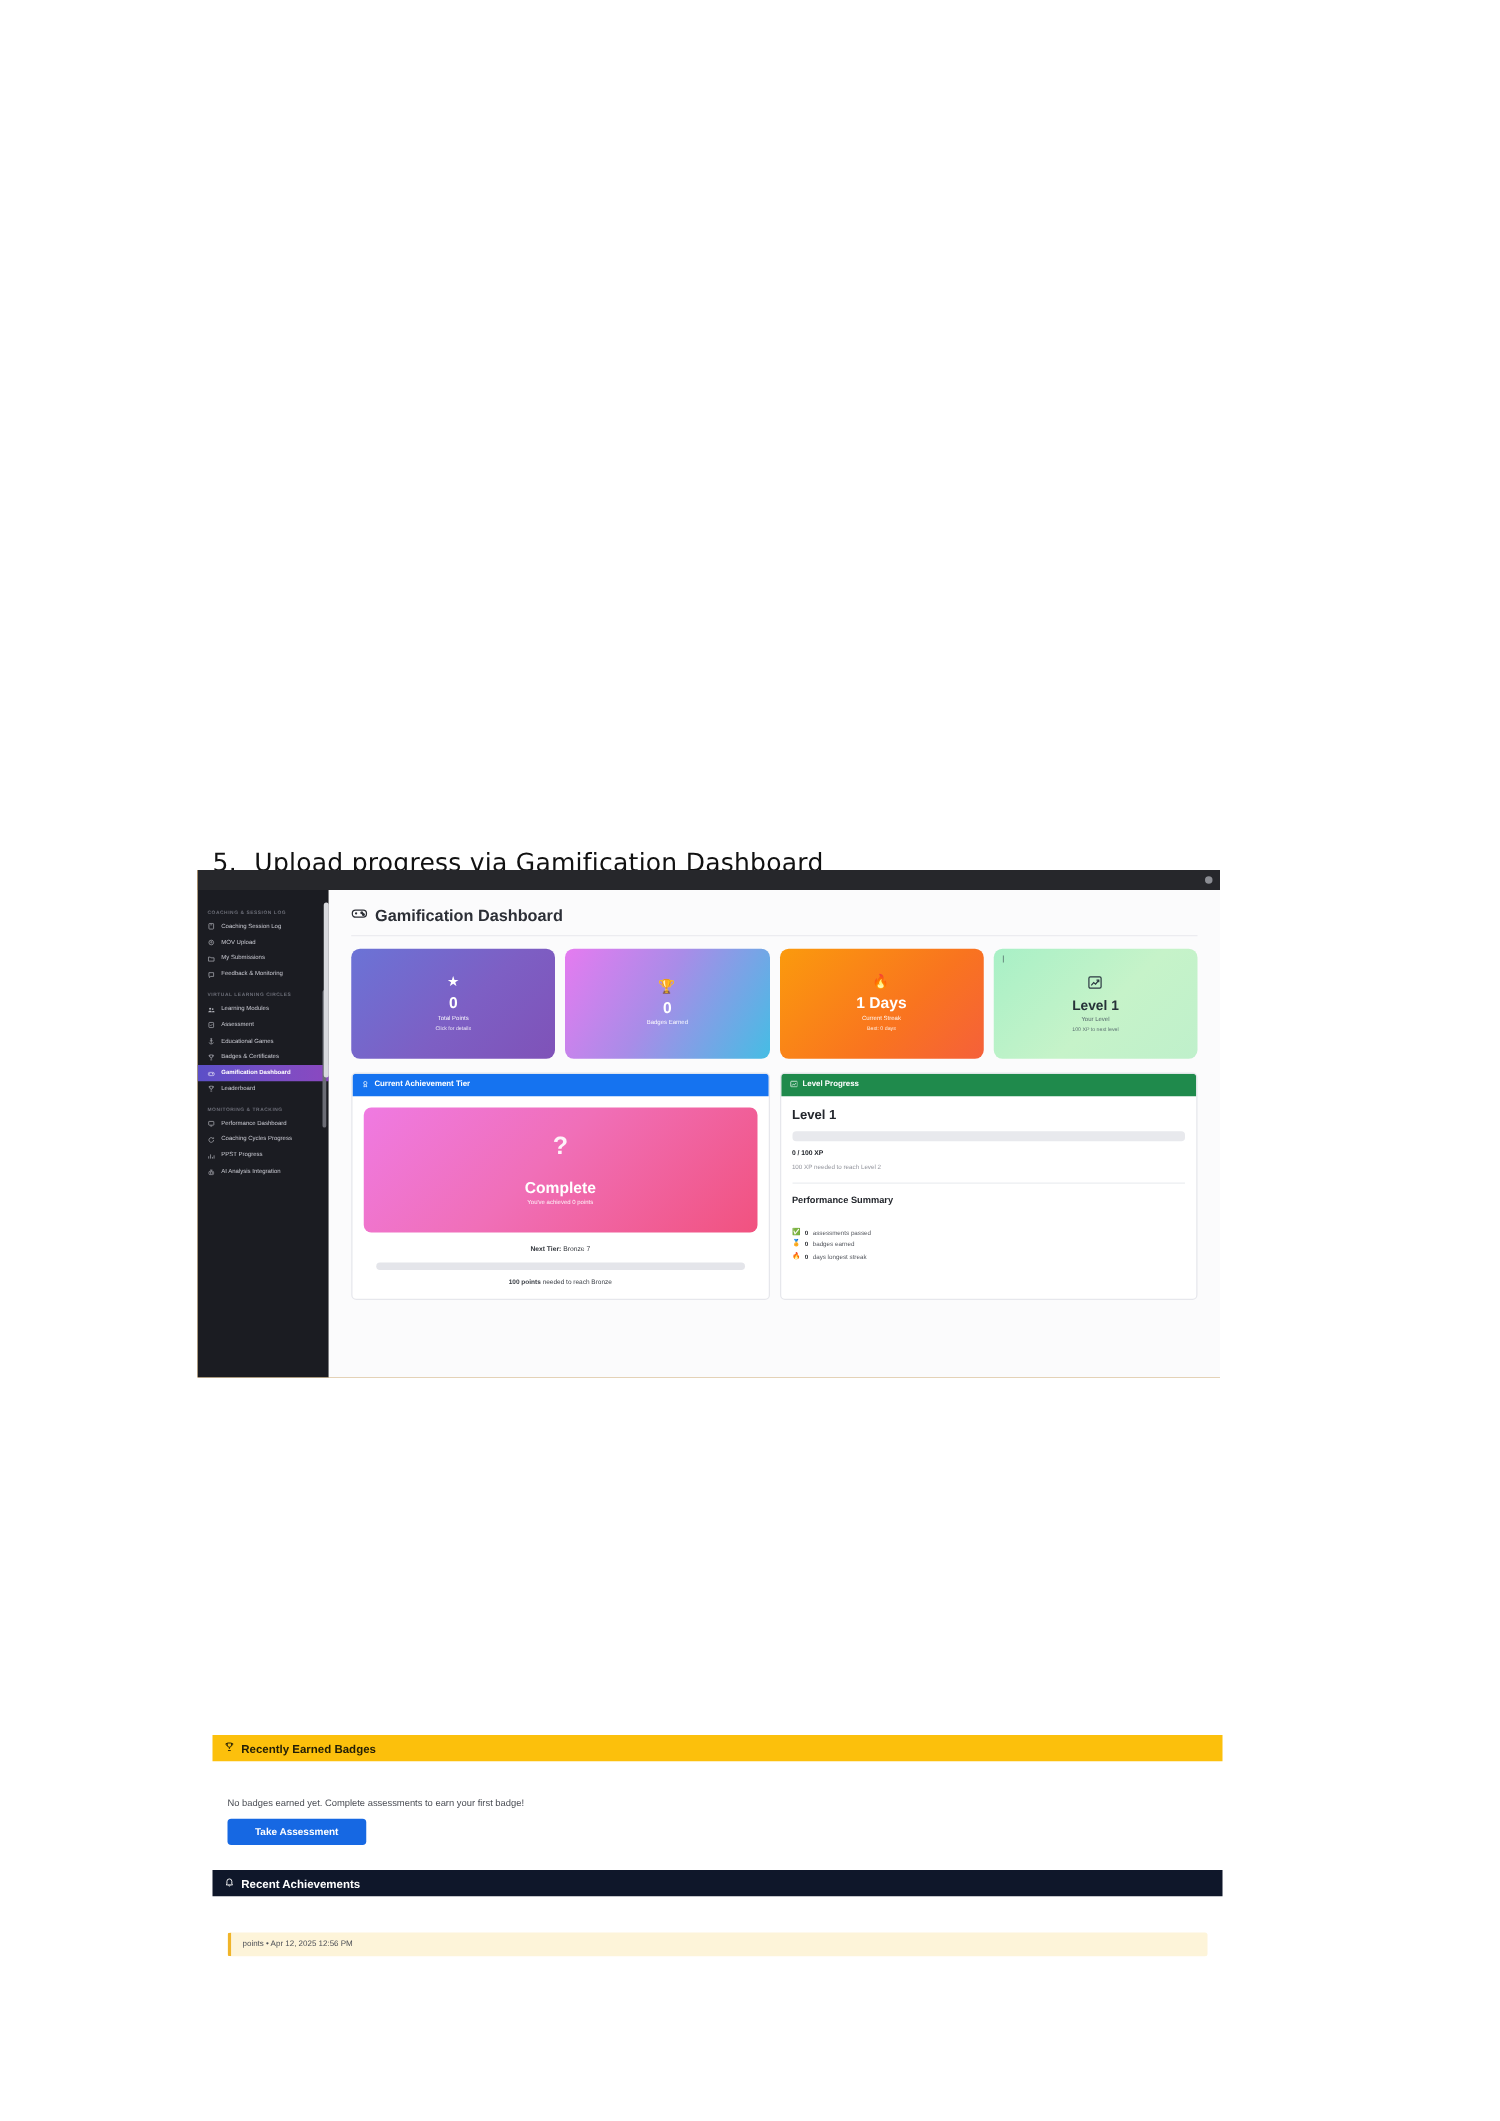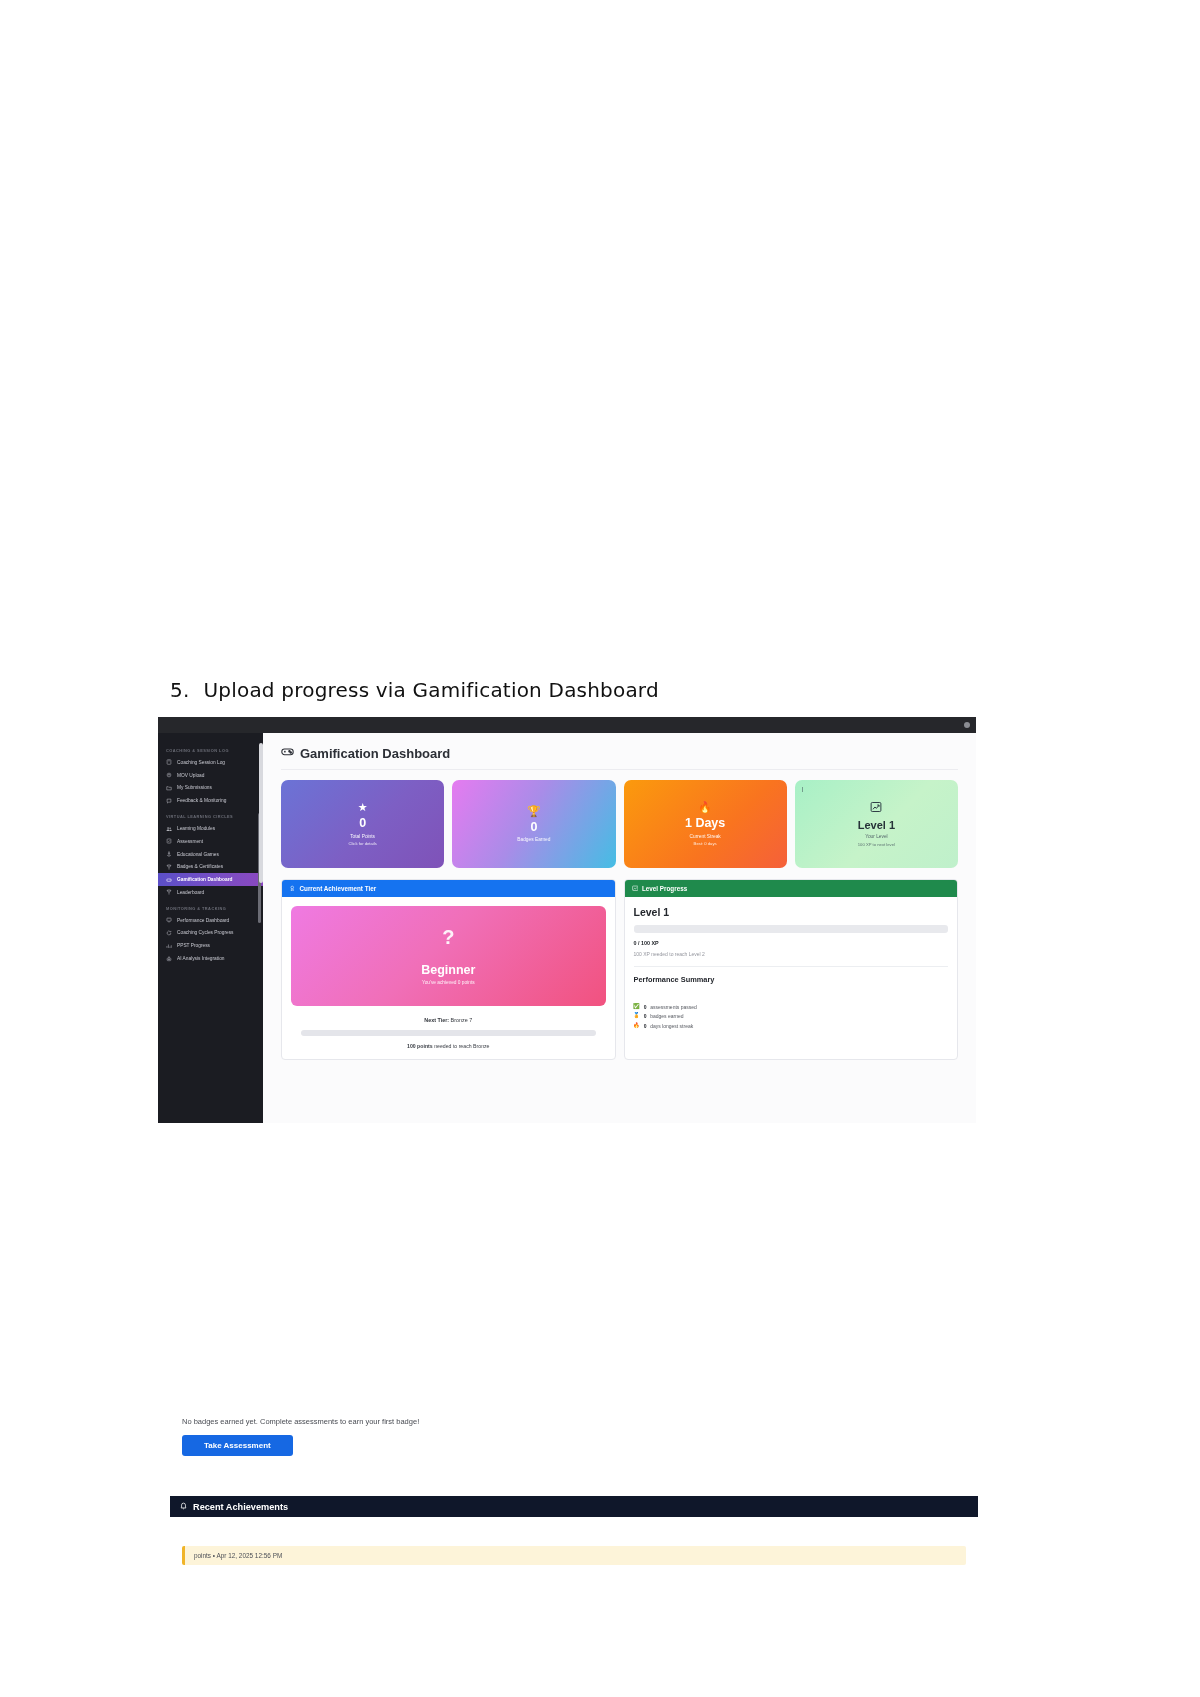--- a/index.html
+++ b/index.html
@@ -4,21 +4,21 @@
 <style>
   html,body{margin:0;padding:0;background:#ffffff;}
   body{width:1200px;height:1697px;position:relative;font-family:"Liberation Sans",sans-serif;overflow:hidden;}
 
   
   .doc-heading{position:absolute;left:170px;top:678px;display:flex;gap:14px;align-items:baseline;
     font-size:20px;color:#111;letter-spacing:.2px;font-family:"DejaVu Sans",sans-serif;}
   .doc-heading .num{font-size:20px;}
 
   
-  .shot{position:absolute;left:158px;top:717px;width:818px;height:406px;background:#a16207;overflow:hidden;}
+  .shot{position:absolute;left:158px;top:696px;width:818px;height:406px;background:#a16207;overflow:hidden;}
   .shot-topbar{height:16px;background:#26272b;position:relative;}
   .shot-topbar .dot{position:absolute;right:6px;top:5px;width:6px;height:6px;border-radius:50%;background:#8b8d93;}
 
   .shot-body{display:flex;height:390px;background:#fff;}
 
   
   .sidebar{width:105px;background:#1b1c22;color:#cfd0d6;padding-top:8px;position:relative;flex:none;
     font-size:4.6px;overflow:hidden;}
   .side-scroll{position:absolute;right:2px;top:80px;width:3px;height:110px;background:#6b6c75;border-radius:2px;}
   .side-group{margin:7px 0 3px 0;padding-left:8px;color:#6c6e78;font-size:3.9px;letter-spacing:.45px;font-weight:700;}
@@ -303,21 +303,21 @@
           <div class="panel-head ph-blue">
             <span><svg viewBox="0 0 16 16" fill="none" stroke="#fff" stroke-width="1.4">
                   <circle cx="8" cy="6" r="3.2"></circle>
                   <path d="M6 9.4L5.2 14l2.8-1.6L10.8 14 10 9.4"></path>
                 </svg></span>
             <span>Current Achievement Tier</span>
           </div>
           <div class="panel-body">
             <div class="tier-card">
               <div class="tier-q">?</div>
-              <div class="tier-name">Beginner</div>
+              <div class="tier-name">Complete</div>
               <div class="tier-sub">You've achieved 0 points</div>
             </div>
             <div class="tier-next">
               <b>Next Tier:</b>
               <span>Bronze 7</span>
             </div>
             <div class="tier-bar"></div>
             <div class="tier-need">
               <b>100 points</b>
               <span>needed to reach Bronze</span>
@@ -358,20 +358,28 @@
             </div>
           </div>
         </div>
 
       </section>
     </main>
   </div>
 </div>
 
 <section class="wide" id="sec-badges">
+  <div class="wide-head wh-yellow">
+    <span><svg viewBox="0 0 16 16" fill="none" stroke="#231f06" stroke-width="1.3">
+          <path d="M5 2.5h6v3a3 3 0 0 1-6 0z"></path>
+          <path d="M5 3.2H3.2v1A2 2 0 0 0 5 6.1M11 3.2h1.8v1a2 2 0 0 1-1.8 1.9"></path>
+          <path d="M8 8.5v2.5M6 13.2h4"></path>
+        </svg></span>
+    <span>Recently Earned Badges</span>
+  </div>
   <div class="wide-body">
     <div class="badges-empty">No badges earned yet. Complete assessments to earn your first badge!</div>
     <button class="take-btn">Take Assessment</button>
   </div>
 </section>
 
 <section class="wide" id="sec-achievements">
   <div class="wide-head wh-cyan">
     <span><svg viewBox="0 0 16 16" fill="none" stroke="#fff" stroke-width="1.3">
           <path d="M4.5 11V7.3a3.5 3.5 0 0 1 7 0V11l1 1.3h-9z"></path>

